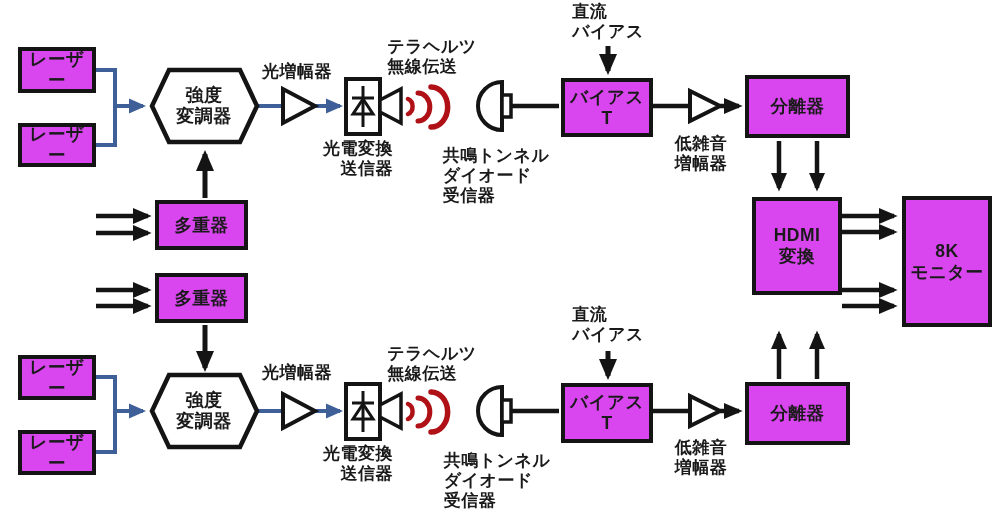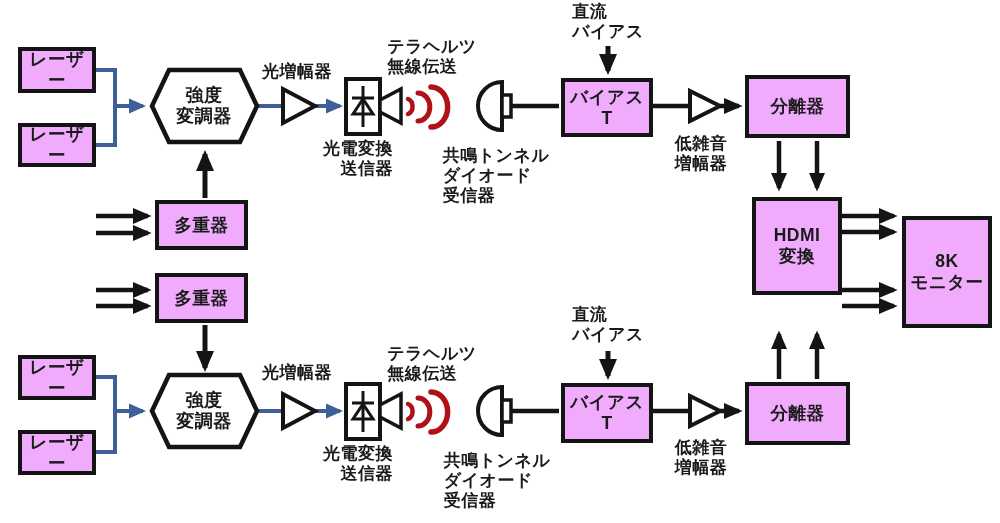--- a/index.html
+++ b/index.html
@@ -2,21 +2,21 @@
 <html><head>
 <meta charset="utf-8">
 <style>
   html,body{margin:0;padding:0;background:#ffffff;}
   .stage{
     position:relative;width:1000px;height:523px;background:#ffffff;overflow:hidden;
     font-family:"Liberation Sans","DejaVu Sans",sans-serif;color:#1a1a1a;
   }
   .stage svg{position:absolute;left:0;top:0;}
   .box{
-    position:absolute;box-sizing:border-box;border:4px solid #141414;background:#f0abfc;
+    position:absolute;box-sizing:border-box;border:4px solid #141414;background:#d946ef;
     display:flex;align-items:center;justify-content:center;text-align:center;
     font-weight:bold;font-size:17.5px;line-height:1.18;white-space:pre-line;letter-spacing:0.5px;
   }
   .lbl{
     position:absolute;transform:translate(-50%,-50%);
     font-weight:bold;font-size:17px;line-height:1.18;white-space:pre-line;letter-spacing:0.5px;
   }
   .lbl.left{transform:translate(0,0);text-align:right;}
   .hexlbl{position:absolute;transform:translate(-50%,-50%);text-align:center;
     font-weight:bold;font-size:18px;line-height:1.15;white-space:pre-line;letter-spacing:0.5px;}
@@ -122,21 +122,21 @@
   <div class="box" style="left:561px;top:78px;width:92px;height:59px;">バイアス
 T</div>
   <div class="box" style="left:561px;top:383px;width:92px;height:60px;">バイアス
 T</div>
 
   <div class="box" style="left:745px;top:75px;width:105px;height:63px;">分離器</div>
   <div class="box" style="left:745px;top:382px;width:105px;height:63px;">分離器</div>
 
   <div class="box" style="left:752px;top:197px;width:90px;height:98px;">HDMI
 変換</div>
-  <div class="box" style="left:902px;top:196px;width:90px;height:112px;margin-top:20px;">8K
+  <div class="box" style="left:902px;top:196px;width:90px;height:131px;">8K
 モニター</div>
 
   <div class="hexlbl" style="left:204px;top:106px;">強度
 変調器</div>
   <div class="hexlbl" style="left:204px;top:411px;">強度
 変調器</div>
 
   <div class="lbl" style="left:297px;top:72px;">光増幅器</div>
   <div class="lbl" style="left:297px;top:373px;">光増幅器</div>
 

